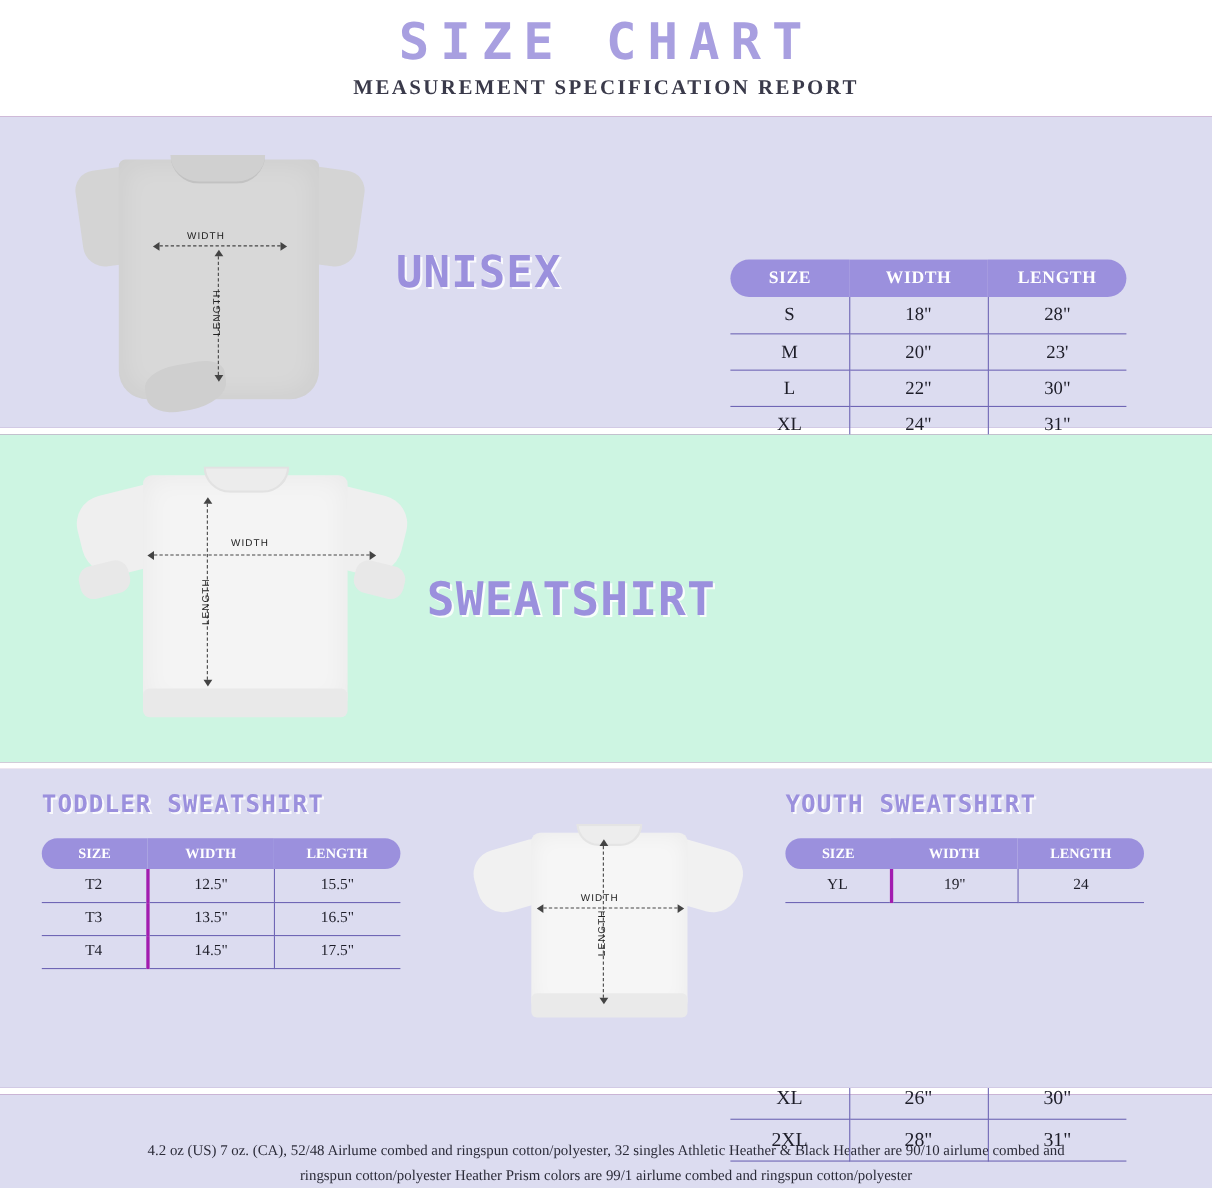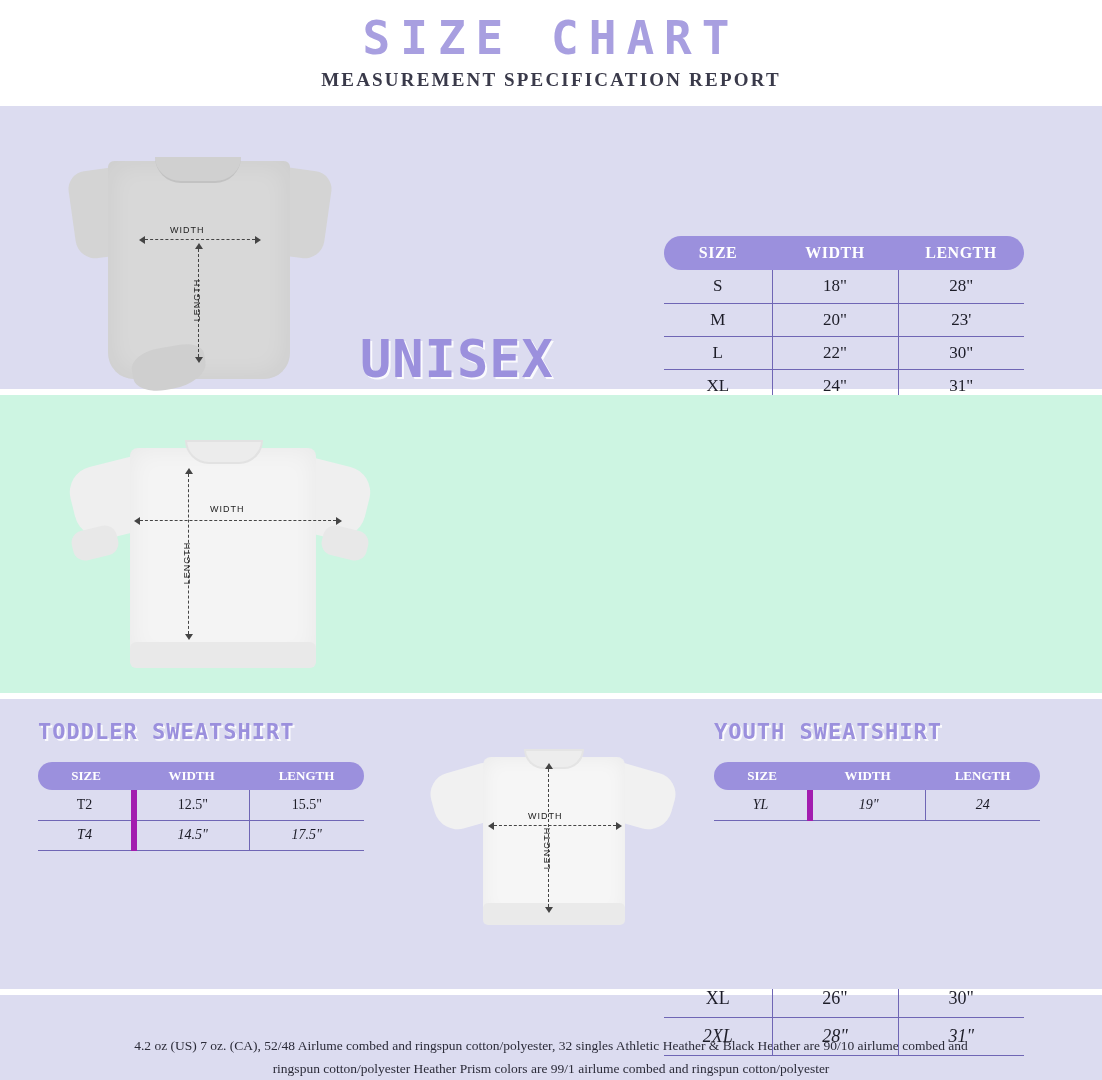--- a/index.html
+++ b/index.html
@@ -29,21 +29,21 @@
   }
   .header-sub {
     font-family: "Liberation Serif", serif;
     font-size: 19px;
     letter-spacing: 2.2px;
     color: #3a3a4a;
     font-weight: bold;
   }
 
   
-  .section { position: relative; width: 100%; display: flex; align-items: flex-end; }
+  .section { position: relative; width: 100%; display: flex; align-items: center; }
   .sec-unisex { height: 283px; background: #dcdcf0; }
   .sec-sweat  { height: 298px; background: #cdf5e2; }
   .sec-kids   { height: 290px; background: #dcdcf0; }
 
   .divider-white { height: 6px; background: #ffffff; width: 100%; }
 
   
   .garment { position: relative; }
 
   
@@ -153,56 +153,56 @@
   .m-label.vert { transform: rotate(-90deg); transform-origin: center; }
 
   
   .cat-title {
     font-family: "DejaVu Sans Mono", monospace;
     font-weight: bold;
     color: #9b90dd;
     letter-spacing: 1px;
     text-shadow: 2px 2px 0 rgba(255,255,255,0.85);
   }
-  .cat-unisex { font-size: 52px; margin-left: 30px; }
+  .cat-unisex { font-size: 40px; margin-left: 30px; }
   .cat-sweat  { font-size: 42px; margin-left: 18px; }
   .cat-small  { font-size: 22px; letter-spacing: 1px; }
 
   
   table { border-collapse: collapse; }
   .sz-table th {
     background: #9b90dd; color: #ffffff; font-weight: bold;
     font-family: "Liberation Serif", serif;
   }
   .sz-table td {
     color: #1d1d28; text-align: center;
     font-family: "Liberation Serif", serif;
     border-bottom: 1px solid #6f66b5;
   }
-  .sz-table tr:last-child td { border-bottom: 1px solid #6f66b5; font-style: italic; }
+  .sz-table tr:last-child td { border-bottom: 1px solid #6f66b5; }
 
   
   .tbl-lg { width: 360px; }
   .tbl-lg th { font-size: 16px; height: 34px; letter-spacing: 0.5px; }
   .tbl-lg td { font-size: 17px; height: 33px; }
   .tbl-lg th:first-child { border-radius: 17px 0 0 17px; }
   .tbl-lg th:last-child  { border-radius: 0 17px 17px 0; }
   .tbl-lg td:nth-child(1) { width: 108px; border-right: 1px solid #6f66b5; }
   .tbl-lg td:nth-child(2) { width: 126px; border-right: 1px solid #6f66b5; }
   .tbl-lg td:nth-child(3) { width: 126px; }
 
   .tbl-sweat td { height: 38px; font-size: 18px; }
 
   
   .tbl-sm { width: 326px; }
   .tbl-sm th { font-size: 13px; height: 28px; }
   .tbl-sm td { font-size: 14px; height: 30px; }
   .tbl-sm th:first-child { border-radius: 14px 0 0 14px; }
   .tbl-sm th:last-child  { border-radius: 0 14px 14px 0; }
-  .tbl-sm td:nth-child(1) { width: 96px; border-right: 6px solid #a21caf; }
+  .tbl-sm td:nth-child(1) { width: 96px; border-right: 3px solid #a21caf; }
   .tbl-sm td:nth-child(2) { width: 115px; border-right: 1px solid #6f66b5; }
   .tbl-sm td:nth-child(3) { width: 115px; }
 
   
   .footer {
     height: 86px; background: #dcdcf0;
     display: flex; align-items: flex-end; justify-content: center;
     padding: 0 40px; text-align: center;
   }
   .footer-text {
@@ -291,20 +291,21 @@
       <div class="sweat-cuff-r"></div>
       <div class="sweat-body"></div>
       <div class="sweat-hem"></div>
       <div class="sweat-collar"></div>
       <div class="m-h" style="left:70px; top:92px; width:196px;"></div>
       <div class="m-label" style="left:140px; top:76px;">WIDTH</div>
       <div class="m-v" style="left:118px; top:46px; height:160px;"></div>
       <div class="m-label vert" style="left:96px; top:130px;">LENGTH</div>
     </div>
 
+    <div class="cat-title cat-sweat">SWEATSHIRT</div>
 
     <table class="sz-table tbl-lg tbl-sweat" style="position:absolute; left:664px; top:436px;">
       <thead>
         <tr>
           <th>SIZE</th>
           <th>WIDTH</th>
           <th>LENGTH</th>
         </tr>
       </thead>
       <tbody>
@@ -349,20 +350,25 @@
             <th>SIZE</th>
             <th>WIDTH</th>
             <th>LENGTH</th>
           </tr>
         </thead>
         <tbody>
           <tr>
             <td>T2</td>
             <td>12.5"</td>
             <td>15.5"</td>
+          </tr>
+          <tr>
+            <td>T3</td>
+            <td>13.5"</td>
+            <td>16.5"</td>
           </tr>
           <tr>
             <td>T4</td>
             <td>14.5"</td>
             <td>17.5"</td>
           </tr>
         </tbody>
       </table>
     </div>
 

